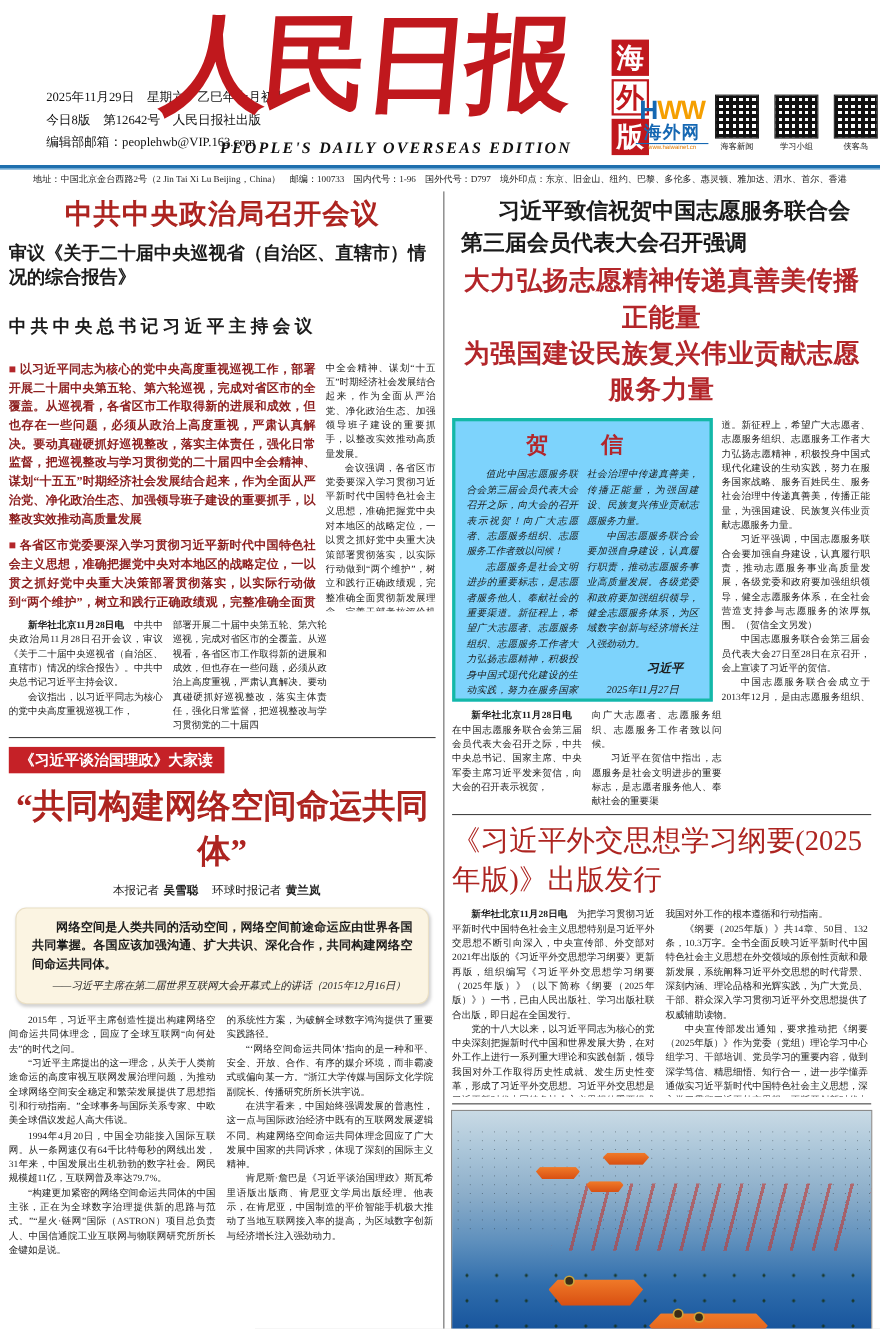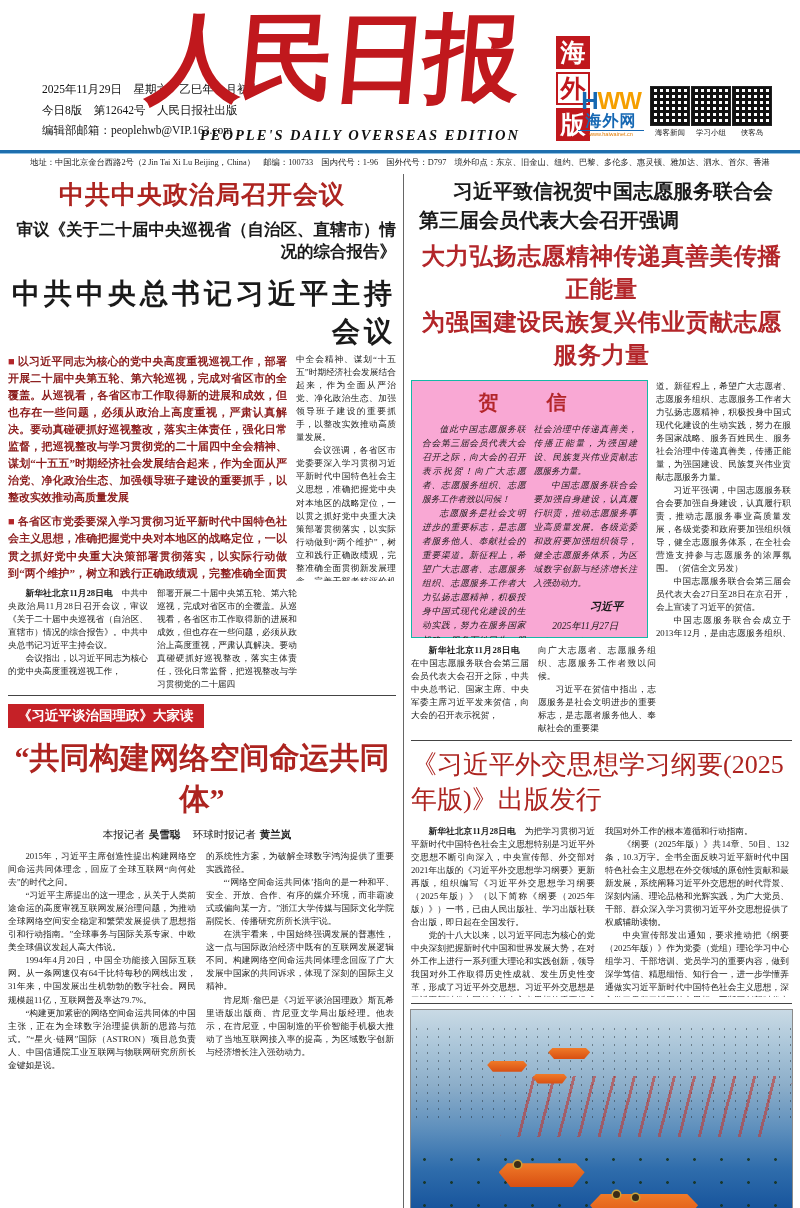--- a/index.html
+++ b/index.html
@@ -18,42 +18,42 @@
   .ed-red{background:#c0181d;color:#fff}
   .ed-white{background:#fff;color:#c0181d;border:2px solid #c0181d}
   .mast-english{position:absolute;left:150px;top:127px;width:420px;text-align:center;
                 font-weight:bold;font-style:italic;font-size:14.5px;letter-spacing:2px;color:#111}
   .hw-logo{position:absolute;left:578px;top:88px;width:66px;text-align:center;line-height:1.05;
            font-family:"Liberation Sans",sans-serif}
   .hw-abbr{font-size:24px;font-weight:bold;letter-spacing:-1px}
   .hw-h{color:#1668b3}.hw-ww{color:#f59f00}
   .hw-name{font-size:16px;font-weight:bold;color:#1668b3;letter-spacing:1px}
   .hw-url{font-size:5.5px;color:#e07a00;border-top:1px solid #1668b3;padding-top:1px}
-  .qrs{position:absolute;left:650px;top:86px;display:flex;gap:1px}
+  .qrs{position:absolute;left:650px;top:86px;display:flex;gap:14px}
   .qr-item{width:40px;text-align:center}
   .qr-box{width:40px;height:40px;border:1px solid #222;
           background-image:repeating-linear-gradient(0deg,#111 0 3px,transparent 3px 6px),
                            repeating-linear-gradient(90deg,#111 0 3px,#fff 3px 6px)}
   .qr-label{font-size:7.5px;margin-top:2px;font-family:"Liberation Sans",sans-serif;color:#222}
   .blue-rule{height:4px;background:#1e6fae;border-bottom:1px solid #8fc0e2}
   .address-line{height:16px;display:flex;align-items:center;justify-content:center;
                 font-size:8.3px;color:#222;letter-spacing:0}
   
   .content{display:flex;padding:4px 8px 0 8px}
   .half-l{width:396px;padding-right:7px;border-right:1px solid #666}
   .half-r{width:388px;padding-left:7px}
   hr.rule{border:none;border-top:1px solid #444;margin:6px 0}
   .smalltext{font-size:8.7px;line-height:1.5;color:#1b1b1b}
   .smalltext p{text-indent:2em;text-align:justify;margin:0}
   .cont p:first-child{text-indent:0}
   b.dateline{font-weight:bold}
   
   .p-head1{font-size:25px;font-weight:bold;color:#ad2420;text-align:center;margin:4px 0 8px 0;letter-spacing:1px}
-  .p-sub1{font-size:16.5px;font-weight:bold;text-align:right;margin-bottom:12px;font-family:"Liberation Sans",sans-serif}
-  .p-sub2{font-size:28px;font-weight:bold;text-align:right;letter-spacing:4px;margin-bottom:2px}
+  .p-sub1{font-size:16.5px;font-weight:bold;text-align:left;margin-bottom:24px;font-family:"Liberation Sans",sans-serif}
+  .p-sub2{font-size:16px;font-weight:bold;text-align:left;letter-spacing:4px;margin-bottom:20px}
   .p-top-row{display:flex;height:228px;overflow:hidden}
   .p-bullets{width:288px;padding-right:9px}
   .p-bullets p{font-size:11px;line-height:1.55;font-weight:bold;color:#8e2020;text-indent:0;
                text-align:justify;margin-bottom:7px}
   .p-bullets p::before{content:"■ ";color:#b3262a}
   .p-sidecol{width:100px;height:100%;overflow:hidden}
   .p-news-row{display:flex;gap:9px;height:102px;overflow:hidden;margin-top:6px}
   .p-news-row .ncol{width:140px}
   
   .gov-tag{display:inline-block;background:#c52127;color:#fff;font-weight:bold;font-size:13.5px;
@@ -66,21 +66,21 @@
   .quote-text{font-size:11px;font-weight:bold;line-height:1.55;text-indent:2em;text-align:justify}
   .quote-attr{font-size:9.5px;font-style:italic;margin-top:4px;text-indent:2em;color:#222}
   .gov-cols{display:flex;gap:10px;height:288px;overflow:hidden}
   .gov-cols .gcol{width:188px}
   
   .v-kick1{font-size:20px;font-weight:bold;margin:4px 0 2px 42px;font-family:"Liberation Sans",sans-serif}
   .v-kick2{font-size:20px;font-weight:bold;margin:0 0 6px 8px;font-family:"Liberation Sans",sans-serif}
   .v-head{font-size:23.5px;font-weight:bold;color:#b3262a;text-align:center;line-height:1.4;letter-spacing:0.5px}
   .v-body{display:flex;margin-top:8px;height:258px;overflow:hidden}
   .letter-wrap{width:245px;padding-right:8px}
-  .letter-box{background:#f9a8d4;border:1px solid #14b8a6;padding:8px 10px;height:100%}
+  .letter-box{background:#7dd3fc;border:3px solid #14b8a6;padding:8px 10px;height:100%}
   .letter-title{text-align:center;color:#b3262a;font-size:20px;font-weight:bold;letter-spacing:14px;margin-bottom:6px}
   .letter-cols{display:flex;gap:8px}
   .letter-cols .lcol{width:104px;font-size:8.8px;line-height:1.6;font-style:italic}
   .letter-cols p{text-indent:2em;text-align:justify}
   .sig-block{margin-top:8px;text-align:center}
   .sig-name{font-weight:bold;font-size:11px;font-style:italic;text-align:right;padding-right:14px}
   .sig-date{font-size:9.5px;margin-top:3px}
   .sig-note{font-size:8.5px;margin-top:2px}
   .v-sidecol{width:135px;height:100%;overflow:hidden}
   .v-bottom{display:flex;gap:9px;height:90px;overflow:hidden;margin-top:6px}
@@ -182,20 +182,24 @@
       </div>
 
       <hr class="rule">
 
       <div>
         <div class="gov-tag">《习近平谈治国理政》大家读</div>
         <div class="gov-head">“共同构建网络空间命运共同体”</div>
         <div class="gov-byline">
           <span>本报记者</span><b>吴雪聪</b>
           <span>环球时报记者</span><b>黄兰岚</b>
+        </div>
+        <div class="quote-box">
+          <div class="quote-text">网络空间是人类共同的活动空间，网络空间前途命运应由世界各国共同掌握。各国应该加强沟通、扩大共识、深化合作，共同构建网络空间命运共同体。</div>
+          <div class="quote-attr">——习近平主席在第二届世界互联网大会开幕式上的讲话（2015年12月16日）</div>
         </div>
         <div class="gov-cols">
           <div class="gcol smalltext">
               <p>2015年，习近平主席创造性提出构建网络空间命运共同体理念，回应了全球互联网“向何处去”的时代之问。</p>
               <p>“习近平主席提出的这一理念，从关于人类前途命运的高度审视互联网发展治理问题，为推动全球网络空间安全稳定和繁荣发展提供了思想指引和行动指南。”全球事务与国际关系专家、中欧美全球倡议发起人高大伟说。</p>
               <p>1994年4月20日，中国全功能接入国际互联网。从一条网速仅有64千比特每秒的网线出发，31年来，中国发展出生机勃勃的数字社会。网民规模超11亿，互联网普及率达79.7%。</p>
               <p>“构建更加紧密的网络空间命运共同体的中国主张，正在为全球数字治理提供新的思路与范式。”“星火·链网”国际（ASTRON）项目总负责人、中国信通院工业互联网与物联网研究所所长金键如是说。</p>
             </div>
           <div class="gcol smalltext cont">
               <p>的系统性方案，为破解全球数字鸿沟提供了重要实践路径。</p>

